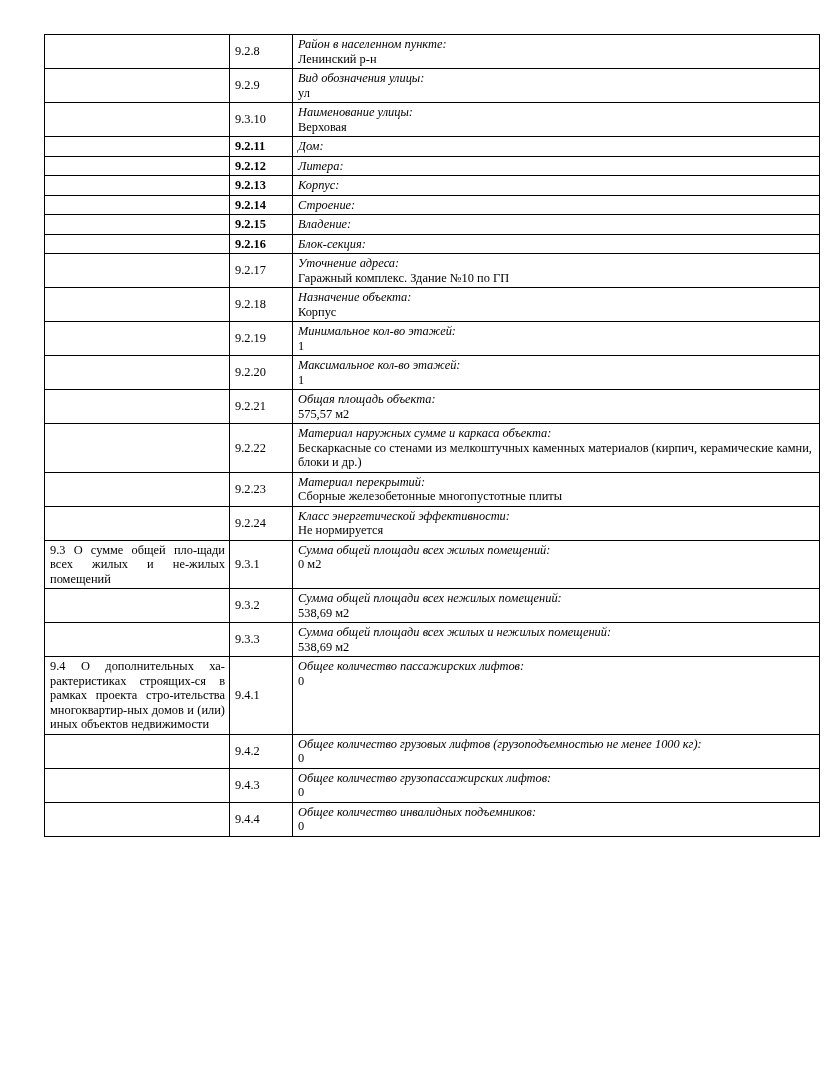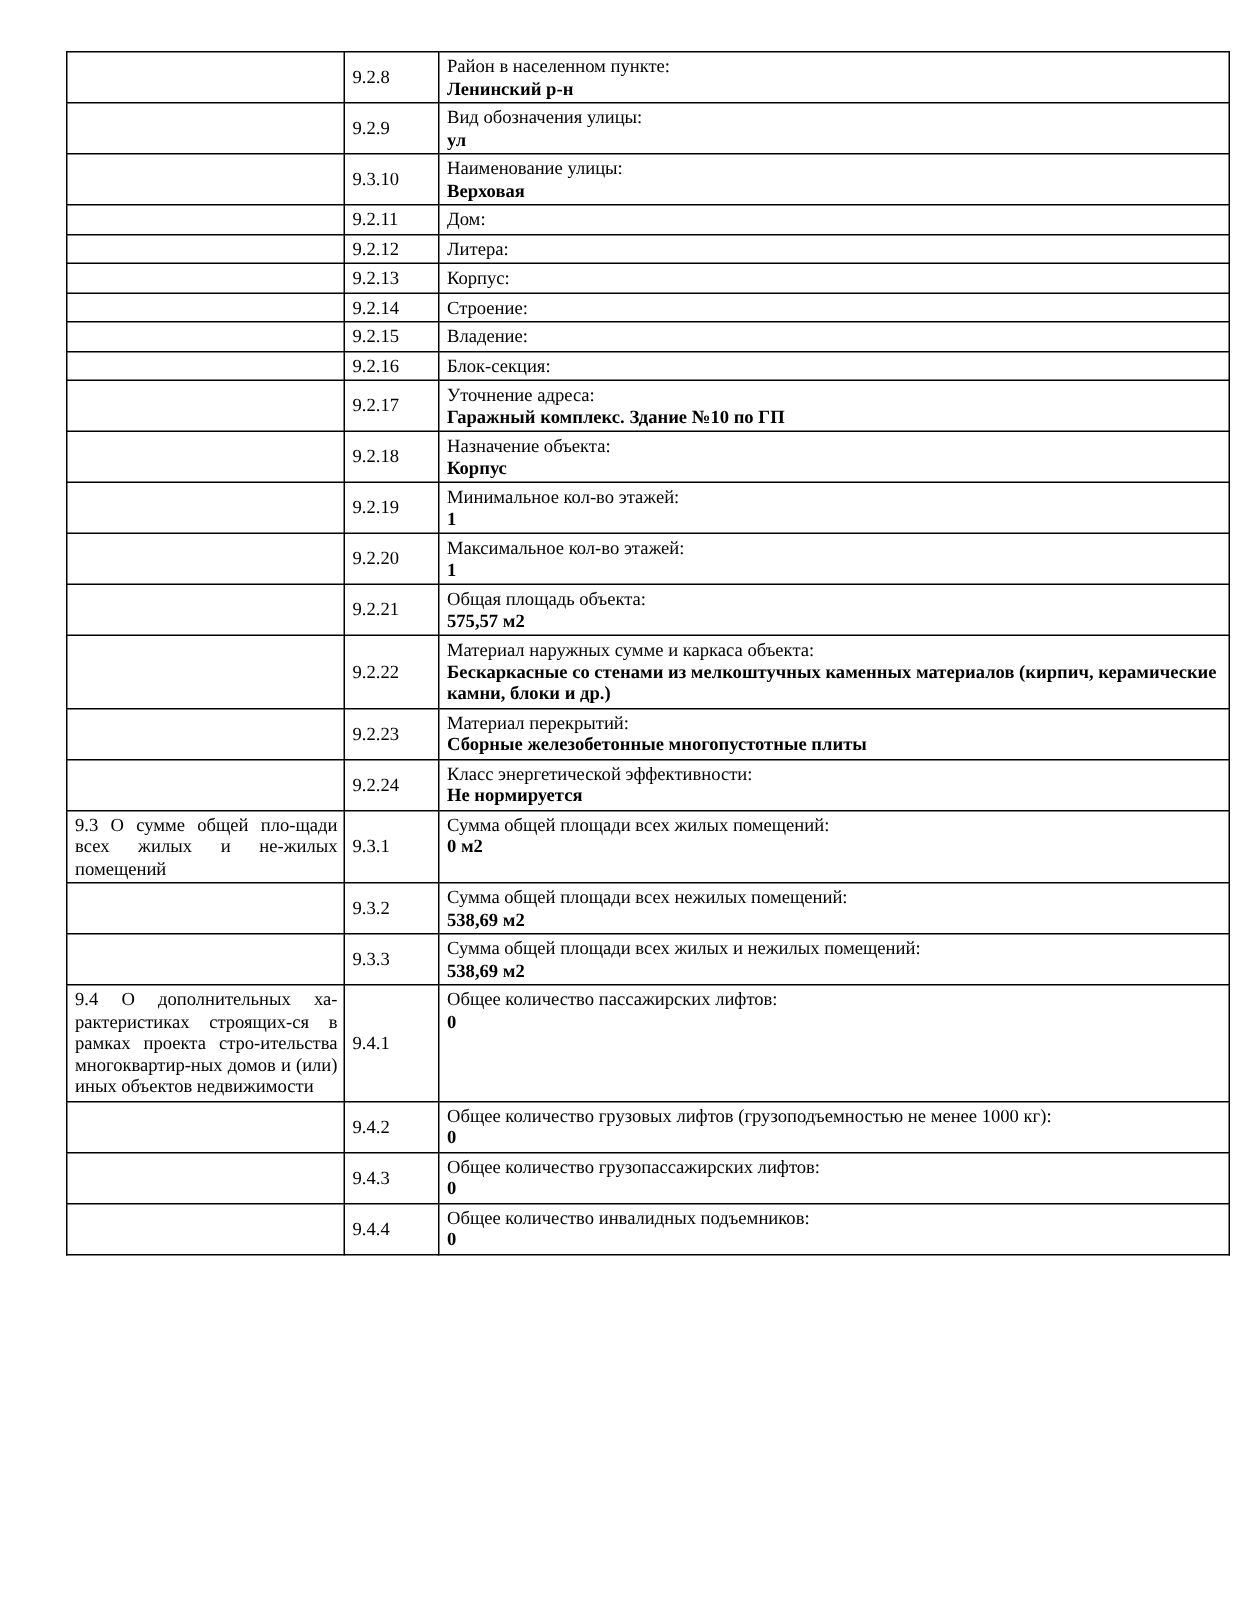--- a/index.html
+++ b/index.html
@@ -41,37 +41,38 @@
     text-align: left;
     vertical-align: middle;
   }
   td.col-value {
     width: 517px;
   }
   .label {
     display: block;
     font-weight: normal;
     white-space: normal;
+    font-style: italic;
   }
   .value {
     display: block;
-    font-weight: bold;
+    font-weight: normal;
   }
   .section-text {
     display: block;
     font-weight: normal;
     text-align: justify;
     line-height: 1.17;
   }
   .idx {
     display: block;
   }
   
   tr.tall td.col-index { vertical-align: middle; }
-  tr.single td.col-index { vertical-align: top; }
+  tr.single td.col-index { vertical-align: top; font-weight: bold; }
   td.sec-mid { vertical-align: top; margin-top: 26px; }
 </style>
 </head>
 <body>
 
 <div class="page">
   <table class="doc-table">
     <tbody>
 
       <tr class="tall">

